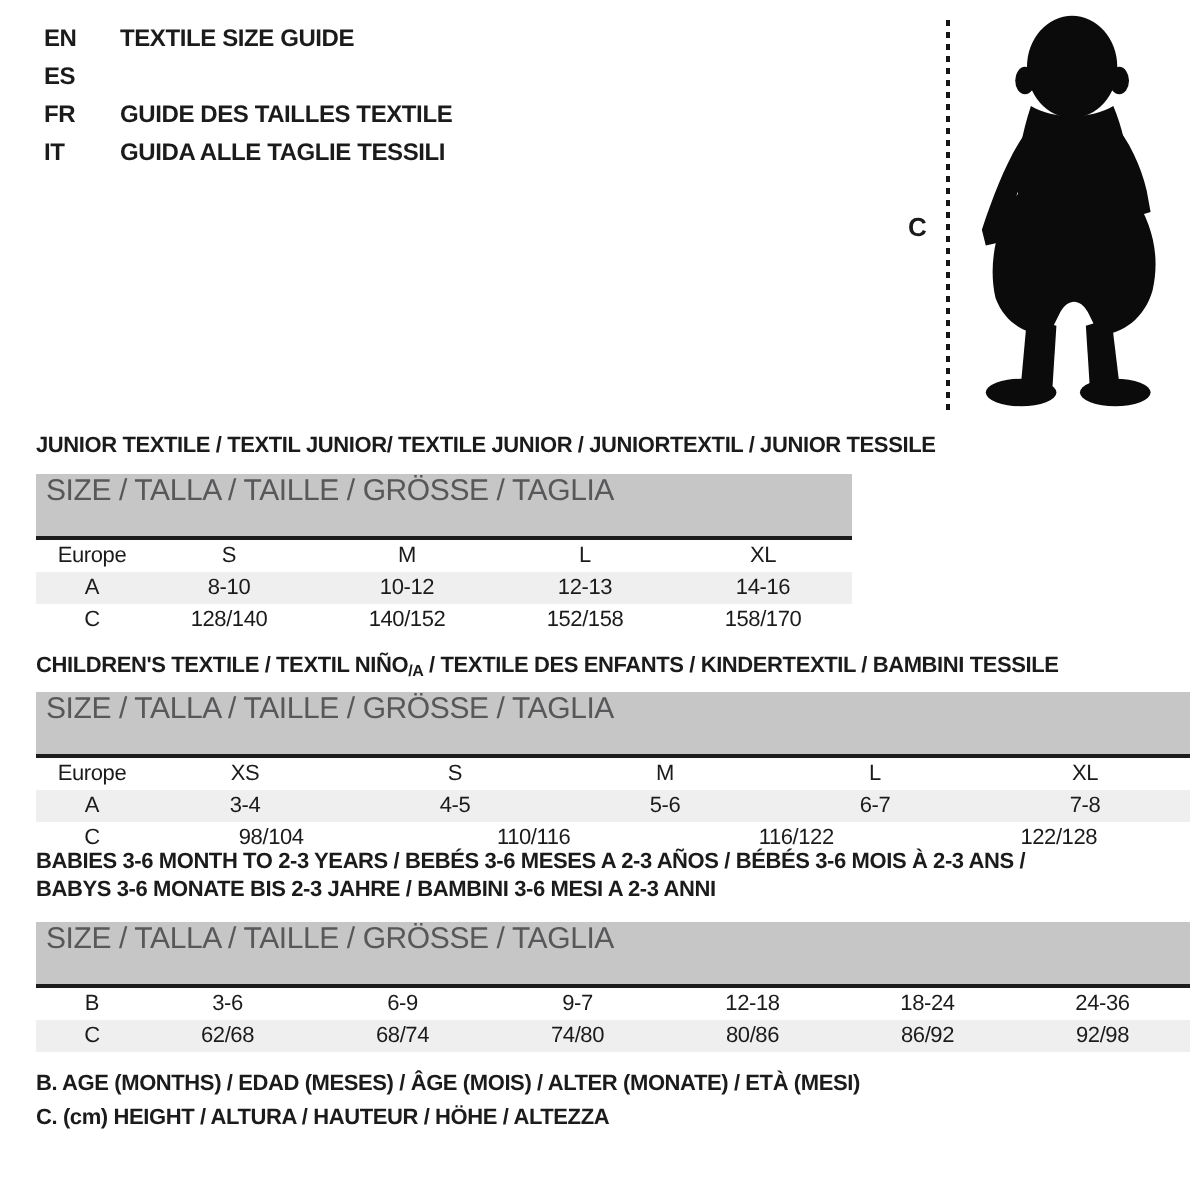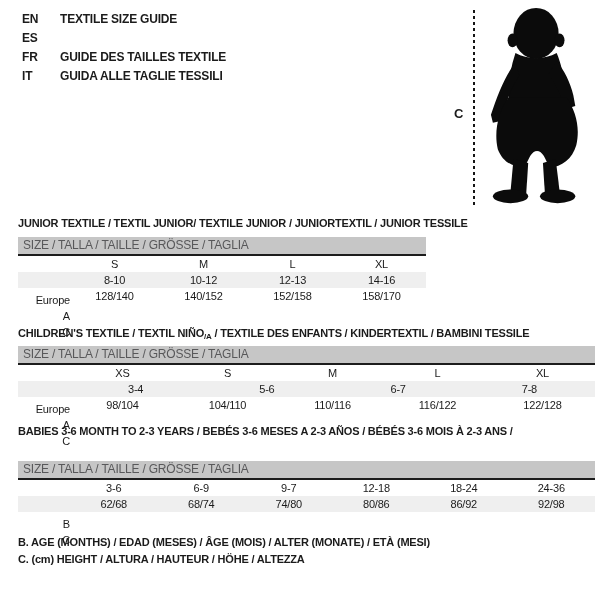--- a/index.html
+++ b/index.html
@@ -34,28 +34,28 @@
   .baby-figure { position: absolute; left: 480px; top: 4px; width: 118px; height: 206px; }
 
   
   .section-title {
     position: absolute; left: 18px;
     font-size: 11px; font-weight: 700; white-space: nowrap;
   }
   .section-title.two-line { line-height: 13.5px; }
   .size-table { position: absolute; left: 18px; }
   .size-bar {
-    height: 19px; line-height: 17px;
+    height: 33px; line-height: 17px;
     background: #c6c6c6; color: #58585a;
-    font-size: 12px; padding-left: 5px;
+    font-size: 15px; padding-left: 5px;
     border-bottom: 2px solid #1c1c1c;
   }
   .trow { display: flex; height: 16px; line-height: 16px; font-size: 11px; }
   .trow.gray { background: #efefef; }
-  .trow .lbl { width: 52px; padding-left: 4px; text-align: right; margin-top: 36px; }
+  .trow .lbl { width: 52px; padding-left: 4px; text-align: center; }
   .trow .cell { flex: 1; text-align: center; }
 
   .sub-script { font-size: 8px; vertical-align: -2px; }
 
   
   .legend { position: absolute; left: 18px; top: 534px; }
   .legend-line { font-size: 11px; font-weight: 700; line-height: 17px; white-space: nowrap; }
 </style>
 </head>
 <body>
@@ -131,36 +131,37 @@
       <span class="lbl">Europe</span>
       <span class="cell">XS</span>
       <span class="cell">S</span>
       <span class="cell">M</span>
       <span class="cell">L</span>
       <span class="cell">XL</span>
     </div>
     <div class="trow gray">
       <span class="lbl">A</span>
       <span class="cell">3-4</span>
+      <span class="cell">4-5</span>
       <span class="cell">5-6</span>
       <span class="cell">6-7</span>
       <span class="cell">7-8</span>
     </div>
     <div class="trow">
       <span class="lbl">C</span>
       <span class="cell">98/104</span>
-      <span class="cell">104/110</span>
       <span class="cell">110/116</span>
       <span class="cell">116/122</span>
       <span class="cell">122/128</span>
     </div>
   </div>
 
   <div class="section-title two-line" style="top:425px">
     <div>BABIES 3-6 MONTH TO 2-3 YEARS / BEBÉS 3-6 MESES A 2-3 AÑOS / BÉBÉS 3-6 MOIS À 2-3 ANS /</div>
+    <div>BABYS 3-6 MONATE BIS 2-3 JAHRE / BAMBINI 3-6 MESI A 2-3 ANNI</div>
   </div>
   <div class="size-table" style="top:461px;width:577px">
     <div class="size-bar">SIZE / TALLA / TAILLE / GRÖSSE / TAGLIA</div>
     <div class="trow">
       <span class="lbl">B</span>
       <span class="cell">3-6</span>
       <span class="cell">6-9</span>
       <span class="cell">9-7</span>
       <span class="cell">12-18</span>
       <span class="cell">18-24</span>

